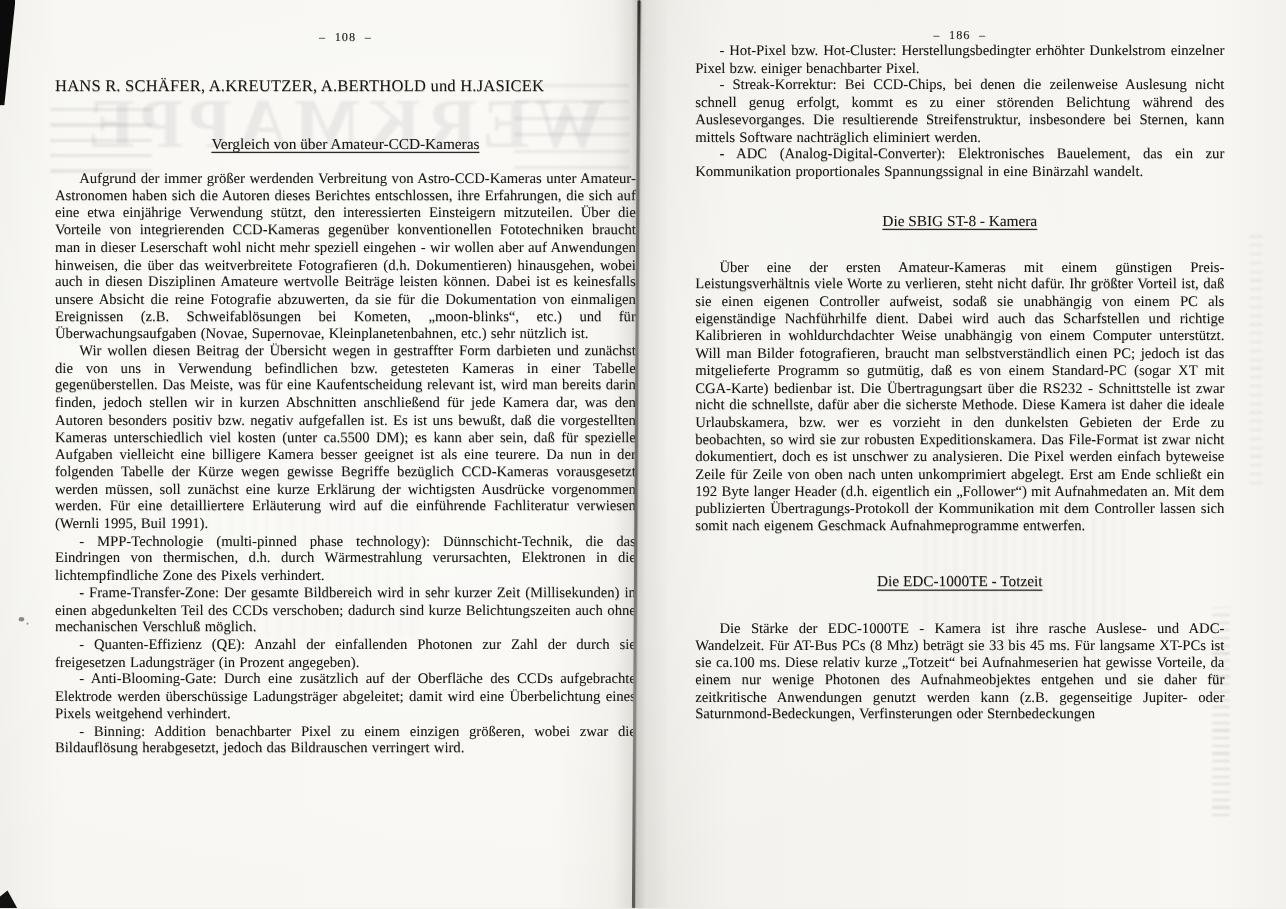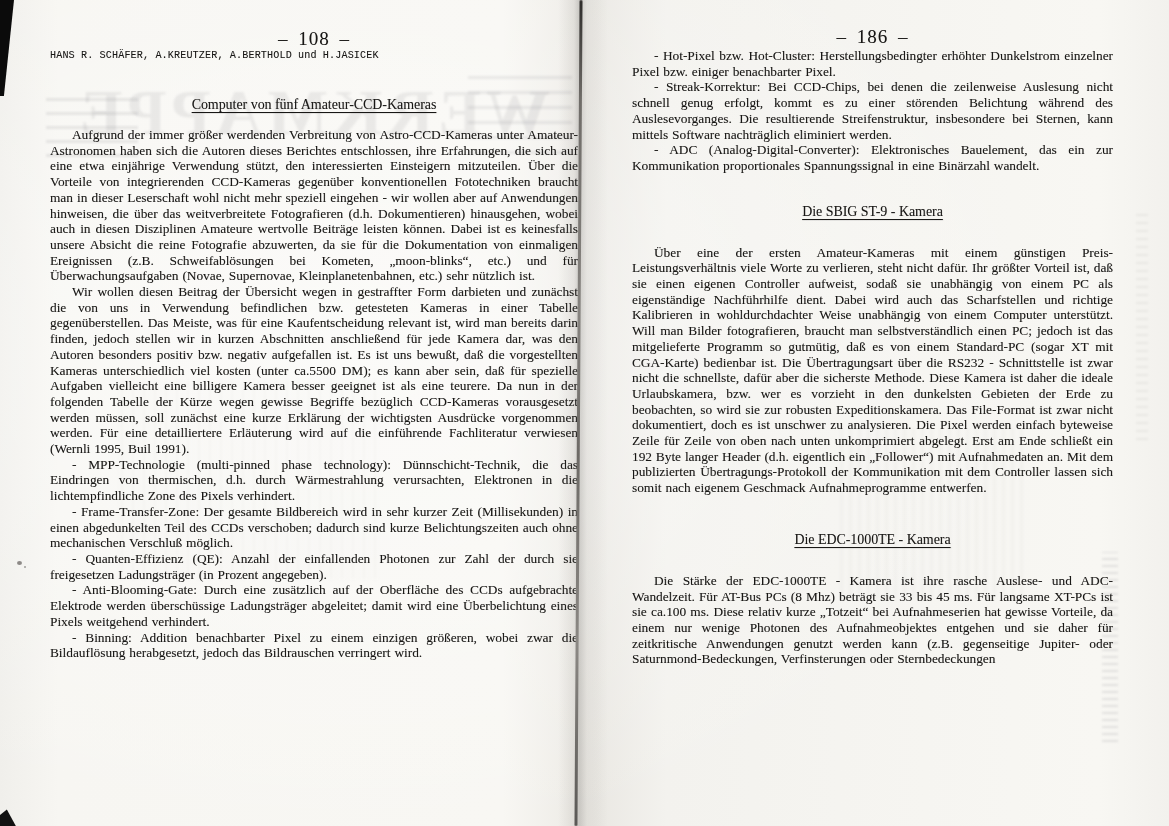--- a/index.html
+++ b/index.html
@@ -19,31 +19,31 @@
 
   .page {
     position: absolute;
     text-shadow: 0.3px 0.3px 0.3px rgba(25,22,20,0.28);
     filter: blur(0.28px);
   }
   .page-left  { left: 50px;  top: 28px; width: 528px; }
   .page-right { left: 632px; top: 26px; width: 481px; }
 
   .pageno {
-    font-size: 19px;
+    font-size: 11px;
     text-align: center;
     letter-spacing: 1px;
     word-spacing: 4px;
   }
 
   .authors {
-    font-size: 10px;
+    margin-top: 31px;
+    font-size: 15px;
     letter-spacing: 0.2px;
     white-space: nowrap;
-    font-family: Liberation Mono, monospace;
   }
 
   .doc-title, .section-heading {
     font-size: 13.9px;
     font-weight: normal;
     text-align: center;
     text-decoration: underline;
     text-underline-offset: 3px;
     margin: 36px 0 14px 0;
   }
@@ -147,40 +147,40 @@
   <div class="ghost-lines-a"></div>
   <div class="ghost-lines-b"></div>
   <div class="ghost-patch-l"></div>
   <div class="ghost-patch-r"></div>
   <div class="ghost-col-a"></div>
   <div class="ghost-col-b"></div>
 
   <div class="page page-left">
     <div class="pageno">– 108 –</div>
     <div class="authors">HANS R. SCHÄFER, A.KREUTZER, A.BERTHOLD und H.JASICEK</div>
-    <h1 class="doc-title">Computer von fünf Amateur-CCD-Kameras</h1>
+    <h1 class="doc-title">Vergleich von über Amateur-CCD-Kameras</h1>
     <p class="body">Aufgrund der immer größer werdenden Verbreitung von Astro-CCD-Kameras unter Amateur-Astronomen haben sich die Autoren dieses Berichtes entschlossen, ihre Erfahrungen, die sich auf eine etwa einjährige Verwendung stützt, den interessierten Einsteigern mitzuteilen. Über die Vorteile von integrierenden CCD-Kameras gegenüber konventionellen Fototechniken braucht man in dieser Leserschaft wohl nicht mehr speziell eingehen - wir wollen aber auf Anwendungen hinweisen, die über das weitverbreitete Fotografieren (d.h. Dokumentieren) hinausgehen, wobei auch in diesen Disziplinen Amateure wertvolle Beiträge leisten können. Dabei ist es keinesfalls unsere Absicht die reine Fotografie abzuwerten, da sie für die Dokumentation von einmaligen Ereignissen (z.B. Schweifablösungen bei Kometen, „moon-blinks“, etc.) und für Überwachungsaufgaben (Novae, Supernovae, Kleinplanetenbahnen, etc.) sehr nützlich ist.</p>
     <p class="body">Wir wollen diesen Beitrag der Übersicht wegen in gestraffter Form darbieten und zunächst die von uns in Verwendung befindlichen bzw. getesteten Kameras in einer Tabelle gegenüberstellen. Das Meiste, was für eine Kaufentscheidung relevant ist, wird man bereits darin finden, jedoch stellen wir in kurzen Abschnitten anschließend für jede Kamera dar, was den Autoren besonders positiv bzw. negativ aufgefallen ist. Es ist uns bewußt, daß die vorgestellten Kameras unterschiedlich viel kosten (unter ca.5500 DM); es kann aber sein, daß für spezielle Aufgaben vielleicht eine billigere Kamera besser geeignet ist als eine teurere. Da nun in der folgenden Tabelle der Kürze wegen gewisse Begriffe bezüglich CCD-Kameras vorausgesetzt werden müssen, soll zunächst eine kurze Erklärung der wichtigsten Ausdrücke vorgenommen werden. Für eine detailliertere Erläuterung wird auf die einführende Fachliteratur verwiesen (Wernli 1995, Buil 1991).</p>
     <p class="body">- MPP-Technologie (multi-pinned phase technology): Dünnschicht-Technik, die das Eindringen von thermischen, d.h. durch Wärmestrahlung verursachten, Elektronen in die lichtempfindliche Zone des Pixels verhindert.</p>
     <p class="body">- Frame-Transfer-Zone: Der gesamte Bildbereich wird in sehr kurzer Zeit (Millisekunden) in einen abgedunkelten Teil des CCDs verschoben; dadurch sind kurze Belichtungszeiten auch ohne mechanischen Verschluß möglich.</p>
     <p class="body">- Quanten-Effizienz (QE): Anzahl der einfallenden Photonen zur Zahl der durch sie freigesetzen Ladungsträger (in Prozent angegeben).</p>
     <p class="body">- Anti-Blooming-Gate: Durch eine zusätzlich auf der Oberfläche des CCDs aufgebrachte Elektrode werden überschüssige Ladungsträger abgeleitet; damit wird eine Überbelichtung eines Pixels weitgehend verhindert.</p>
     <p class="body">- Binning: Addition benachbarter Pixel zu einem einzigen größeren, wobei zwar die Bildauflösung herabgesetzt, jedoch das Bildrauschen verringert wird.</p>
   </div>
 
   <div class="page page-right">
     <div class="pageno">– 186 –</div>
     <p class="body">- Hot-Pixel bzw. Hot-Cluster: Herstellungsbedingter erhöhter Dunkelstrom einzelner Pixel bzw. einiger benachbarter Pixel.</p>
     <p class="body">- Streak-Korrektur: Bei CCD-Chips, bei denen die zeilenweise Auslesung nicht schnell genug erfolgt, kommt es zu einer störenden Belichtung während des Auslesevorganges. Die resultierende Streifenstruktur, insbesondere bei Sternen, kann mittels Software nachträglich eliminiert werden.</p>
     <p class="body">- ADC (Analog-Digital-Converter): Elektronisches Bauelement, das ein zur Kommunikation proportionales Spannungssignal in eine Binärzahl wandelt.</p>
 
-    <h2 class="section-heading">Die SBIG ST-9 - Kamera</h2>
+    <h2 class="section-heading">Die SBIG ST-8 - Kamera</h2>
     <p class="body">Über eine der ersten Amateur-Kameras mit einem günstigen Preis-Leistungsverhältnis viele Worte zu verlieren, steht nicht dafür. Ihr größter Vorteil ist, daß sie einen eigenen Controller aufweist, sodaß sie unabhängig von einem PC als eigenständige Nachführhilfe dient. Dabei wird auch das Scharfstellen und richtige Kalibrieren in wohldurchdachter Weise unabhängig von einem Computer unterstützt. Will man Bilder fotografieren, braucht man selbstverständlich einen PC; jedoch ist das mitgelieferte Programm so gutmütig, daß es von einem Standard-PC (sogar XT mit CGA-Karte) bedienbar ist. Die Übertragungsart über die RS232 - Schnittstelle ist zwar nicht die schnellste, dafür aber die sicherste Methode. Diese Kamera ist daher die ideale Urlaubskamera, bzw. wer es vorzieht in den dunkelsten Gebieten der Erde zu beobachten, so wird sie zur robusten Expeditionskamera. Das File-Format ist zwar nicht dokumentiert, doch es ist unschwer zu analysieren. Die Pixel werden einfach byteweise Zeile für Zeile von oben nach unten unkomprimiert abgelegt. Erst am Ende schließt ein 192 Byte langer Header (d.h. eigentlich ein „Follower“) mit Aufnahmedaten an. Mit dem publizierten Übertragungs-Protokoll der Kommunikation mit dem Controller lassen sich somit nach eigenem Geschmack Aufnahmeprogramme entwerfen.</p>
 
-    <h2 class="section-heading second">Die EDC-1000TE - Kamera</h2>
+    <h2 class="section-heading second">Die EDC-1000TE - Totzeit</h2>
     <p class="body">Die Stärke der EDC-1000TE - Kamera ist ihre rasche Auslese- und ADC-Wandelzeit. Für AT-Bus PCs (8 Mhz) beträgt sie 33 bis 45 ms. Für langsame XT-PCs ist sie ca.100 ms. Diese relativ kurze „Totzeit“ bei Aufnahmeserien hat gewisse Vorteile, da einem nur wenige Photonen des Aufnahmeobjektes entgehen und sie daher für zeitkritische Anwendungen genutzt werden kann (z.B. gegenseitige Jupiter- oder Saturnmond-Bedeckungen, Verfinsterungen oder Sternbedeckungen</p>
   </div>
 
   <div class="gutter-shade"></div>
   <div class="gutter-line"></div>
   <div class="scan-edge-tl"></div>
   <div class="scan-edge-bl"></div>
   <div class="speck-a"></div>
   <div class="speck-b"></div>
 

